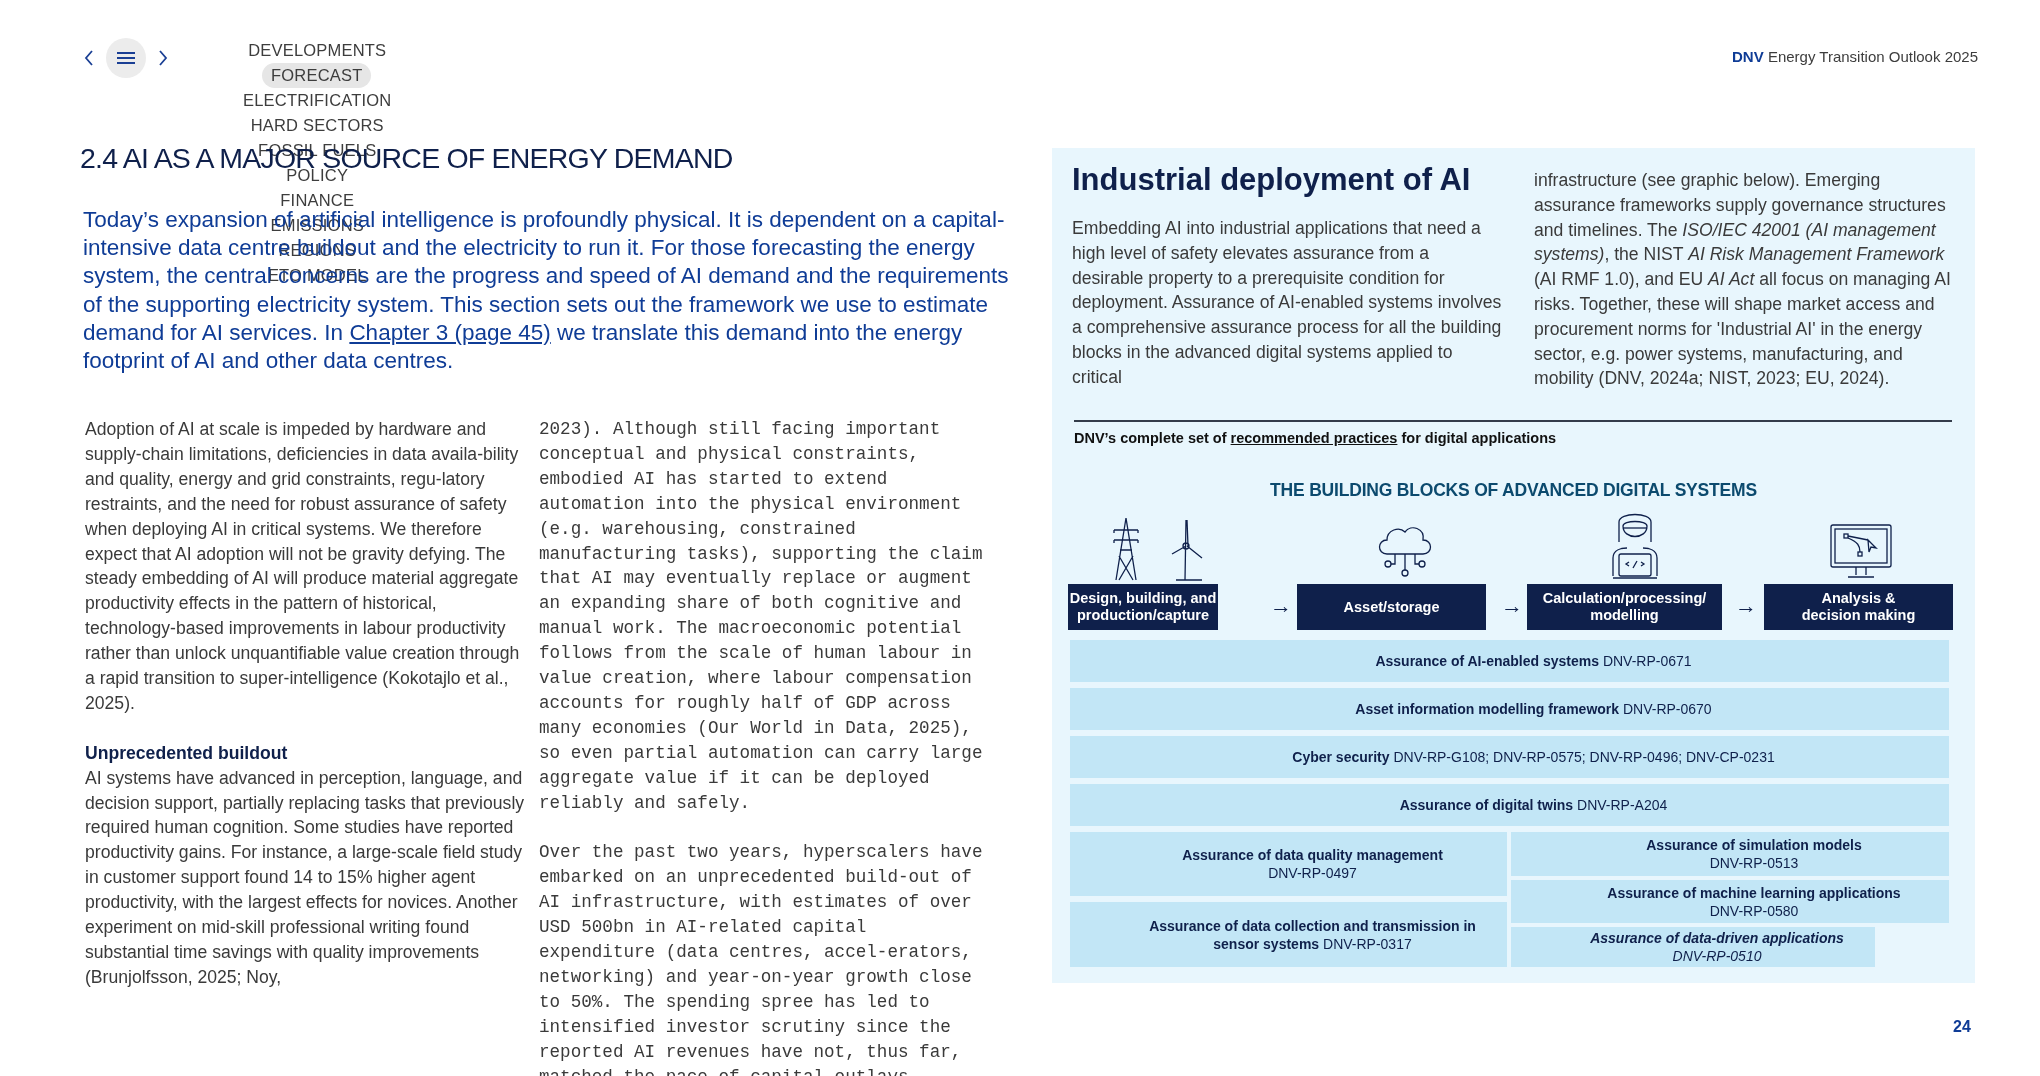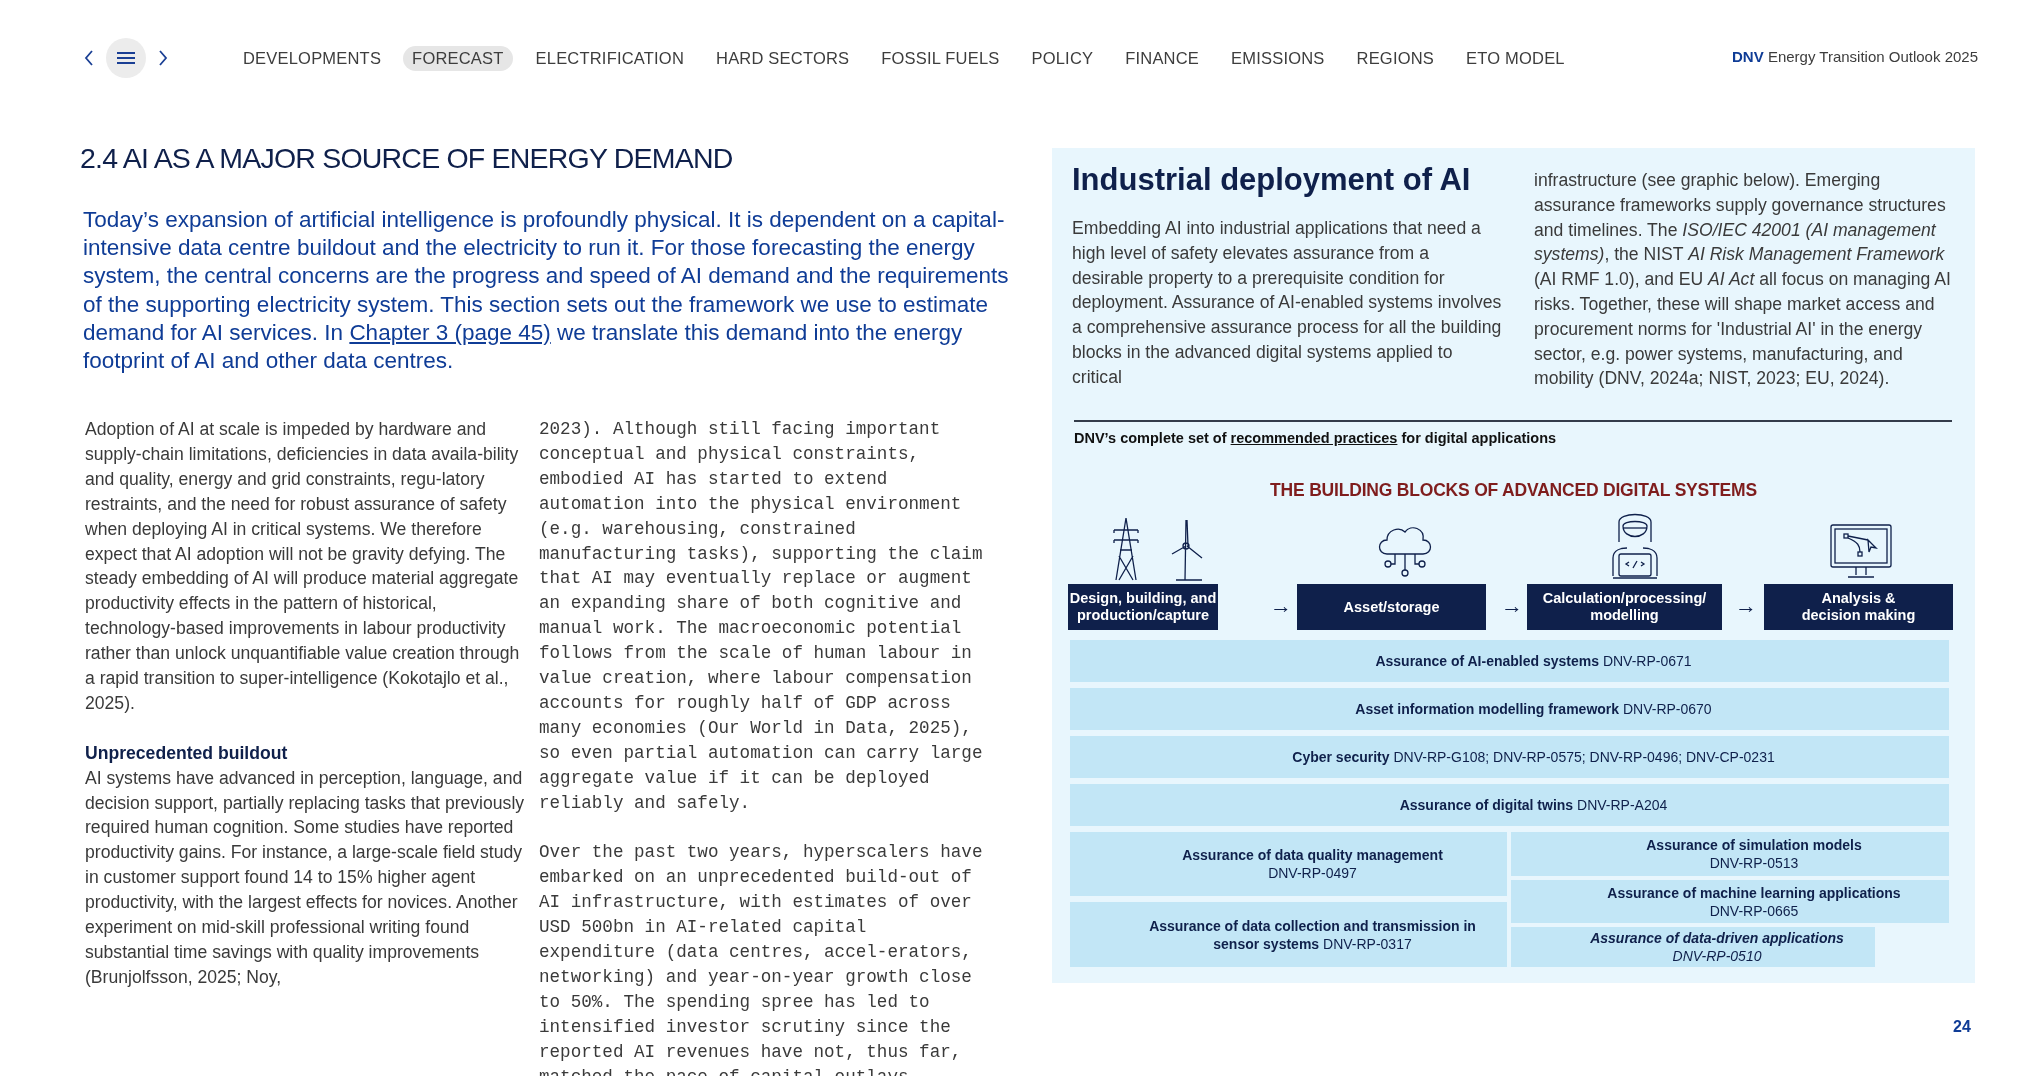--- a/index.html
+++ b/index.html
@@ -3,21 +3,21 @@
 <meta charset="utf-8">
 <style>
   * { box-sizing: border-box; margin: 0; padding: 0; }
   html, body { width: 2040px; height: 1076px; background: #ffffff; overflow: hidden; }
   body { font-family: "Liberation Sans", "DejaVu Sans", sans-serif; color: #3a3a3a; position: relative; }
 
   
   .topnav { position: absolute; top: 38px; left: 78px; right: 0; height: 40px; display: flex; align-items: center; }
   .nav-arrow { width: 22px; height: 30px; display: flex; align-items: center; justify-content: center; color: #1a3f94; cursor: pointer; }
   .menu-btn { width: 40px; height: 40px; border-radius: 50%; background: #ececec; display: flex; align-items: center; justify-content: center; margin: 0 6px; cursor: pointer; }
-  .nav-items { position: absolute; left: 165px; top: 0; height: 40px; display: flex; align-items: center; }
+  .nav-items { position: absolute; left: 165px; top: 0; height: 40px; display: flex; align-items: center; flex-direction: column; }
   .nav-item { font-size: 16.5px; color: #3d3d3d; letter-spacing: 0.2px; margin-right: 32px; cursor: pointer; padding: 3px 0; }
   .nav-item.active { background: #e6e6e6; border-radius: 14px; padding: 3px 9px; margin-left: -10px; margin-right: 23px; }
   .brand { position: absolute; right: 62px; top: 10px; font-size: 15px; color: #3d3d3d; }
   .brand .dnv { color: #0f3c96; font-weight: bold; }
 
   
   .section-title { position: absolute; left: 80px; top: 142px; font-size: 28.5px; color: #0f204b; letter-spacing: -0.8px; font-weight: normal; }
   .lead { position: absolute; left: 83px; top: 206px; width: 930px; font-size: 22.5px; line-height: 28.2px; color: #0f3c96; }
   .lead .link { text-decoration: underline; color: #0f3c96; cursor: pointer; }
 
@@ -31,21 +31,21 @@
   .panel { position: absolute; left: 1052px; top: 148px; width: 923px; height: 835px; background: #e8f6fd; }
   .panel-title { position: absolute; left: 20px; top: 14px; font-size: 31px; color: #0f204b; }
   .panel-col { position: absolute; font-size: 17.6px; line-height: 24.8px; color: #3a3a3a; width: 430px; }
   .panel-col1 { left: 20px; top: 68px; }
   .panel-col2 { left: 482px; top: 20px; width: 430px; }
   .panel-col2 i { font-style: italic; }
   .panel-rule { position: absolute; left: 22px; top: 272px; width: 878px; height: 2px; background: #333c4a; }
   .rp-line { position: absolute; left: 22px; top: 282px; font-size: 14.5px; font-weight: bold; color: #111; }
   .rp-line .u { text-decoration: underline; cursor: pointer; }
 
-  .bb-title { position: absolute; left: 0; width: 923px; top: 332px; text-align: center; font-size: 17.5px; color: #7f1d1d; font-weight: bold; letter-spacing: -0.2px; }
+  .bb-title { position: absolute; left: 0; width: 923px; top: 332px; text-align: center; font-size: 17.5px; color: #0c4a6e; font-weight: bold; letter-spacing: -0.2px; }
 
   .icon-slot { position: absolute; top: 358px; height: 76px; display: flex; justify-content: center; align-items: flex-end; }
   .stage { position: absolute; top: 436px; height: 46px; background: #0f204b; color: #fff; font-size: 14.5px; font-weight: bold; text-align: center; display: flex; align-items: center; justify-content: center; line-height: 17px; }
   .stage-arrow { position: absolute; top: 445px; font-size: 22px; color: #0f204b; }
 
   .band { position: absolute; background: #c2e6f6; display: flex; align-items: center; justify-content: center; flex-direction: column; text-align: center; font-size: 14px; color: #0f204b; line-height: 18px; padding-left: 48px; }
   .band b { font-weight: bold; }
   .band .code { font-weight: normal; }
 
   .page-num { position: absolute; left: 1953px; top: 1018px; font-size: 16px; color: #0f3c96; font-weight: bold; }
@@ -202,21 +202,21 @@
     <b>Assurance of data collection and transmission in</b>
     <div><b>sensor systems</b> <span class="code">DNV-RP-0317</span></div>
   </div>
 
   <div class="band" style="left:459px;top:684px;width:438px;height:44px;">
     <b>Assurance of simulation models</b>
     <span class="code">DNV-RP-0513</span>
   </div>
   <div class="band" style="left:459px;top:732px;width:438px;height:43px;">
     <b>Assurance of machine learning applications</b>
-    <span class="code">DNV-RP-0665</span>
+    <span class="code">DNV-RP-0580</span>
   </div>
   <div class="band" style="left:459px;top:779px;width:364px;height:40px;font-style:italic;">
     <b>Assurance of data-driven applications</b>
     <span class="code">DNV-RP-0510</span>
   </div>
 </div>
 
 <div class="page-num">24</div>
 
 </body></html>

